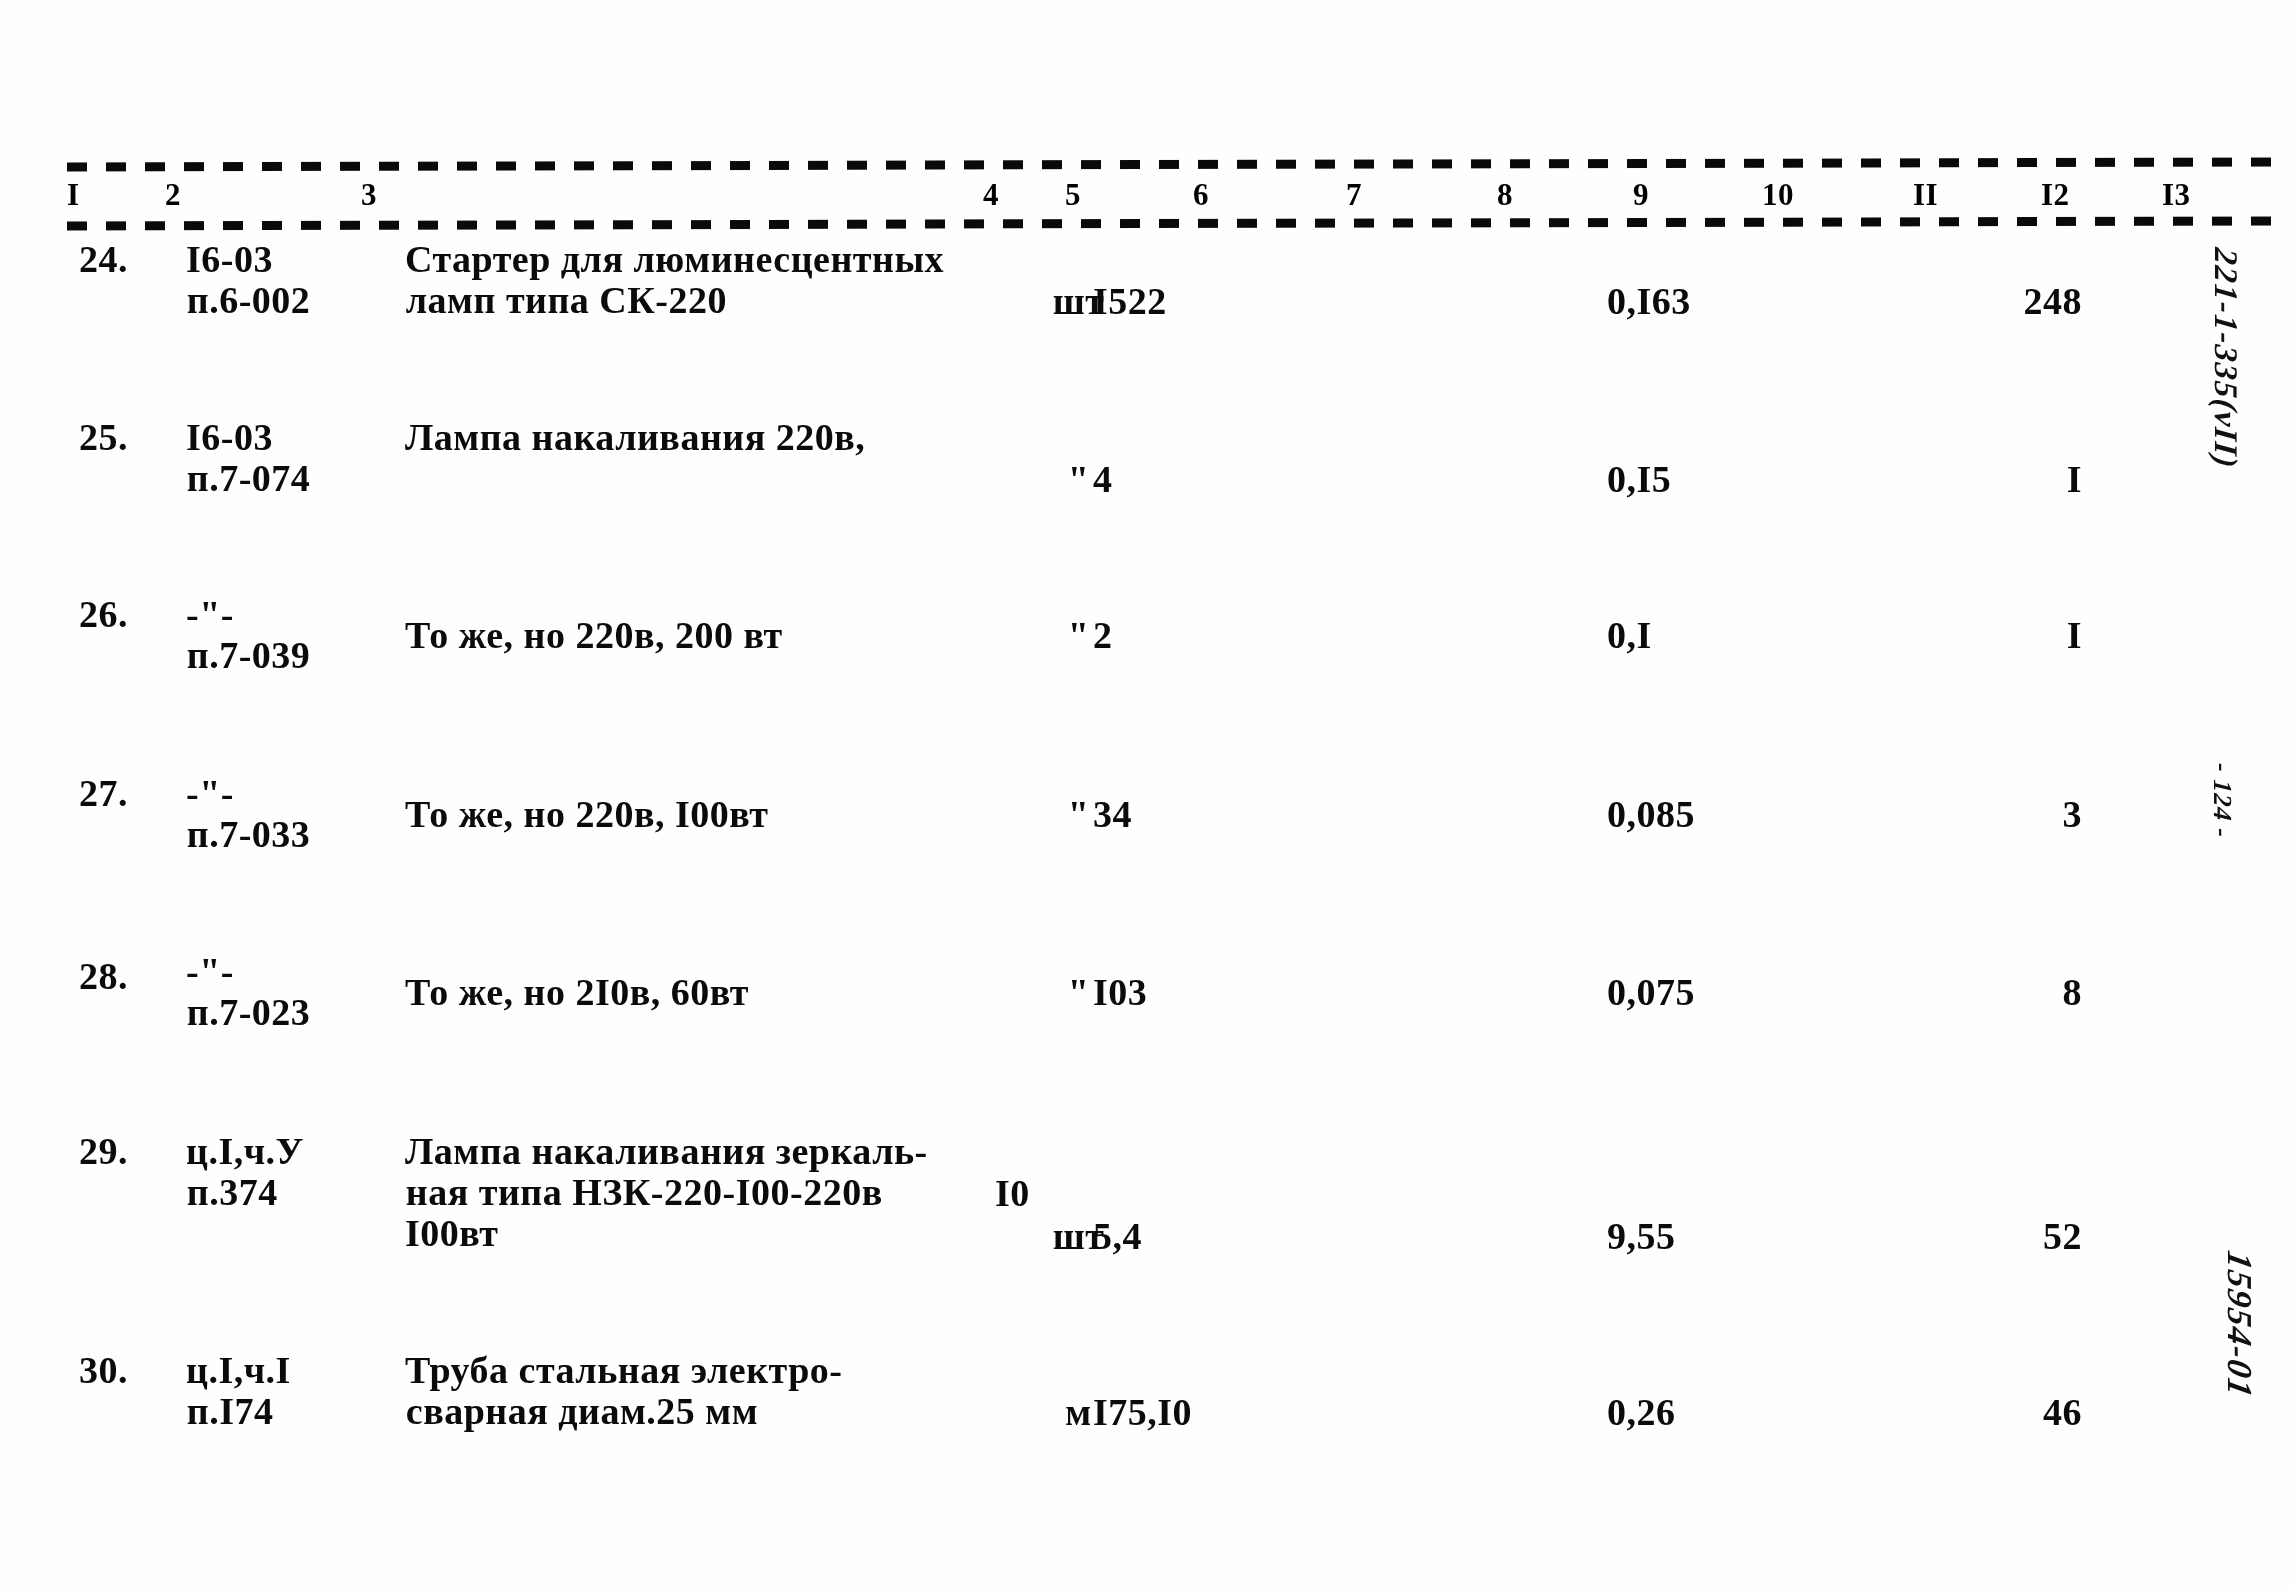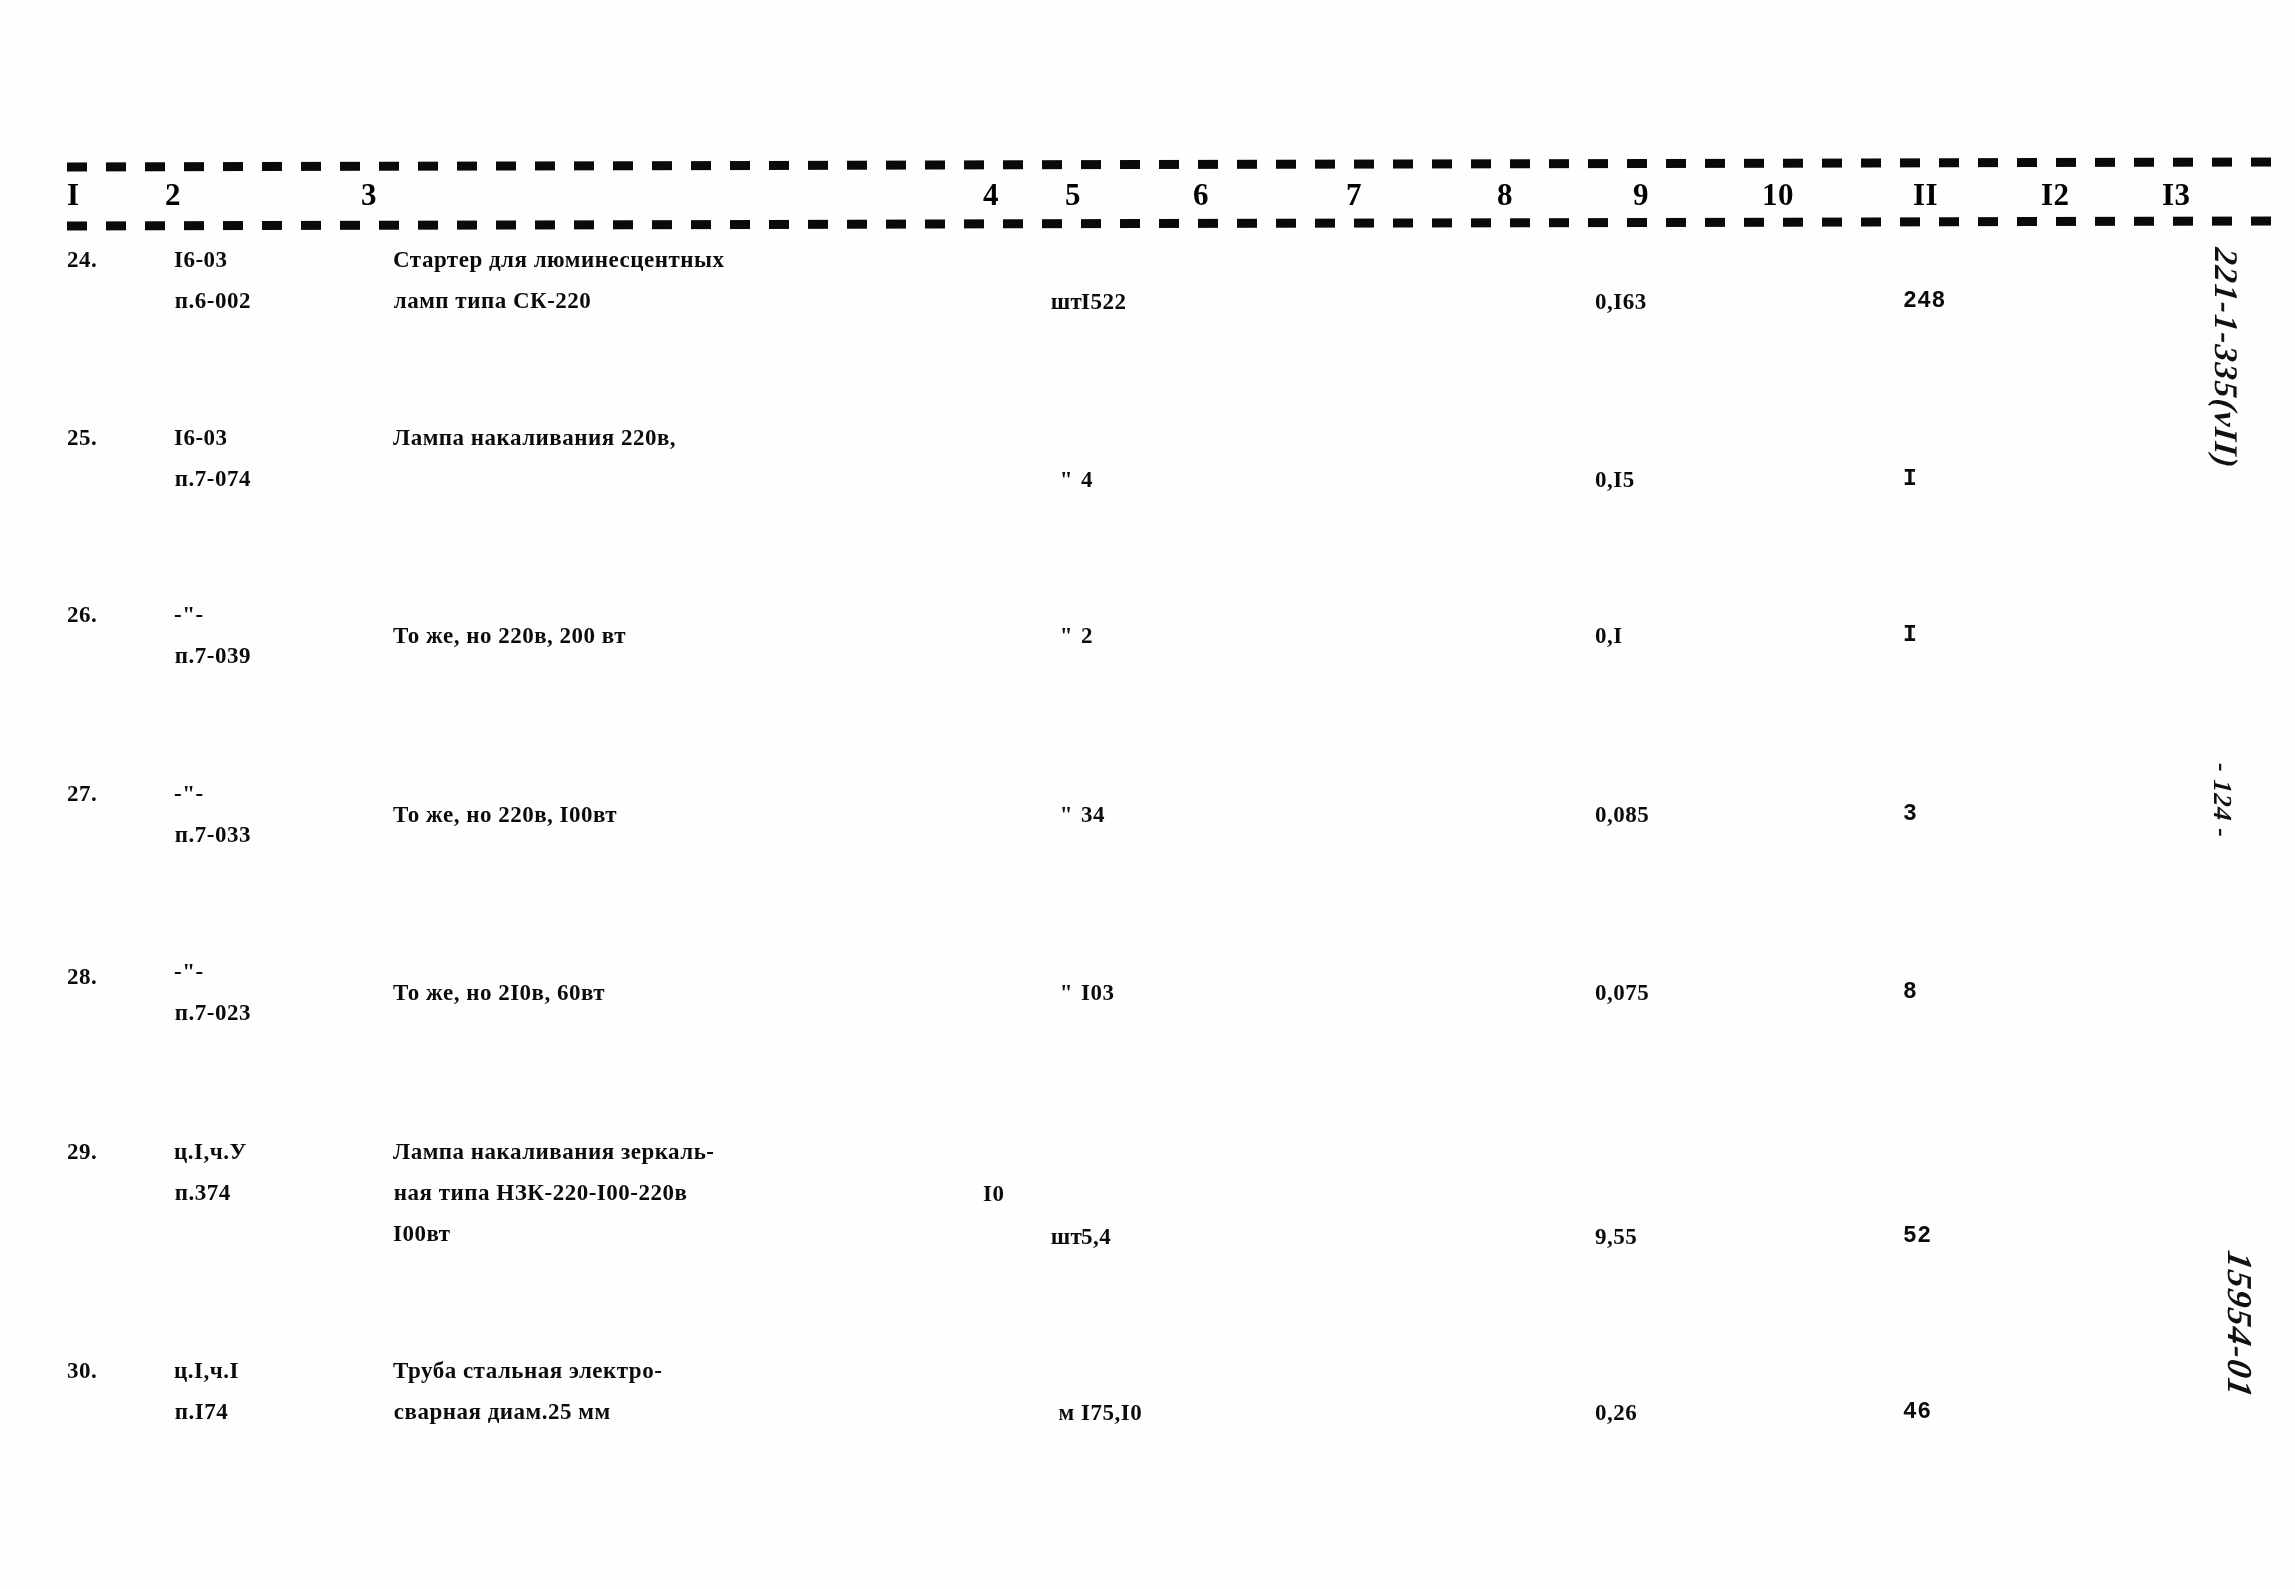--- a/index.html
+++ b/index.html
@@ -65,33 +65,34 @@
   }
   .row {
     position: absolute;
     left: 0;
     width: 2295px;
   }
   .cell {
     position: absolute;
     font-family: "Liberation Serif", serif;
     font-weight: 700;
-    font-size: 23px;
+    font-size: 38px;
     line-height: 41px;
     color: #0b0b0b;
     white-space: pre;
     letter-spacing: 0.5px;
+    margin-left: 12px;
   }
   .cell.num        { left: 67px;  width: 98px; }
   .cell.code       { left: 174px; width: 197px; }
   .cell.name       { left: 393px; width: 560px; }
   .cell.unit       { left: 1040px; width: 53px; text-align: center; }
   .cell.qty        { left: 1081px; width: 151px; text-align: left; }
   .cell.c9         { left: 1595px; width: 174px; text-align: left; }
-  .cell.c12        { left: 1903px; width: 106px; text-align: left; font-family: Liberation Mono, monospace; }
+  .cell.c12        { left: 1964px; width: 106px; text-align: right; }
   .cell.extra10    { left: 983px; width: 83px; }
 
   .cell .ln { display: block; }
 
   
   .cell .ln:nth-child(2) { margin-left: 0.8px; }
 
   
   .margin-note {
     position: absolute;

